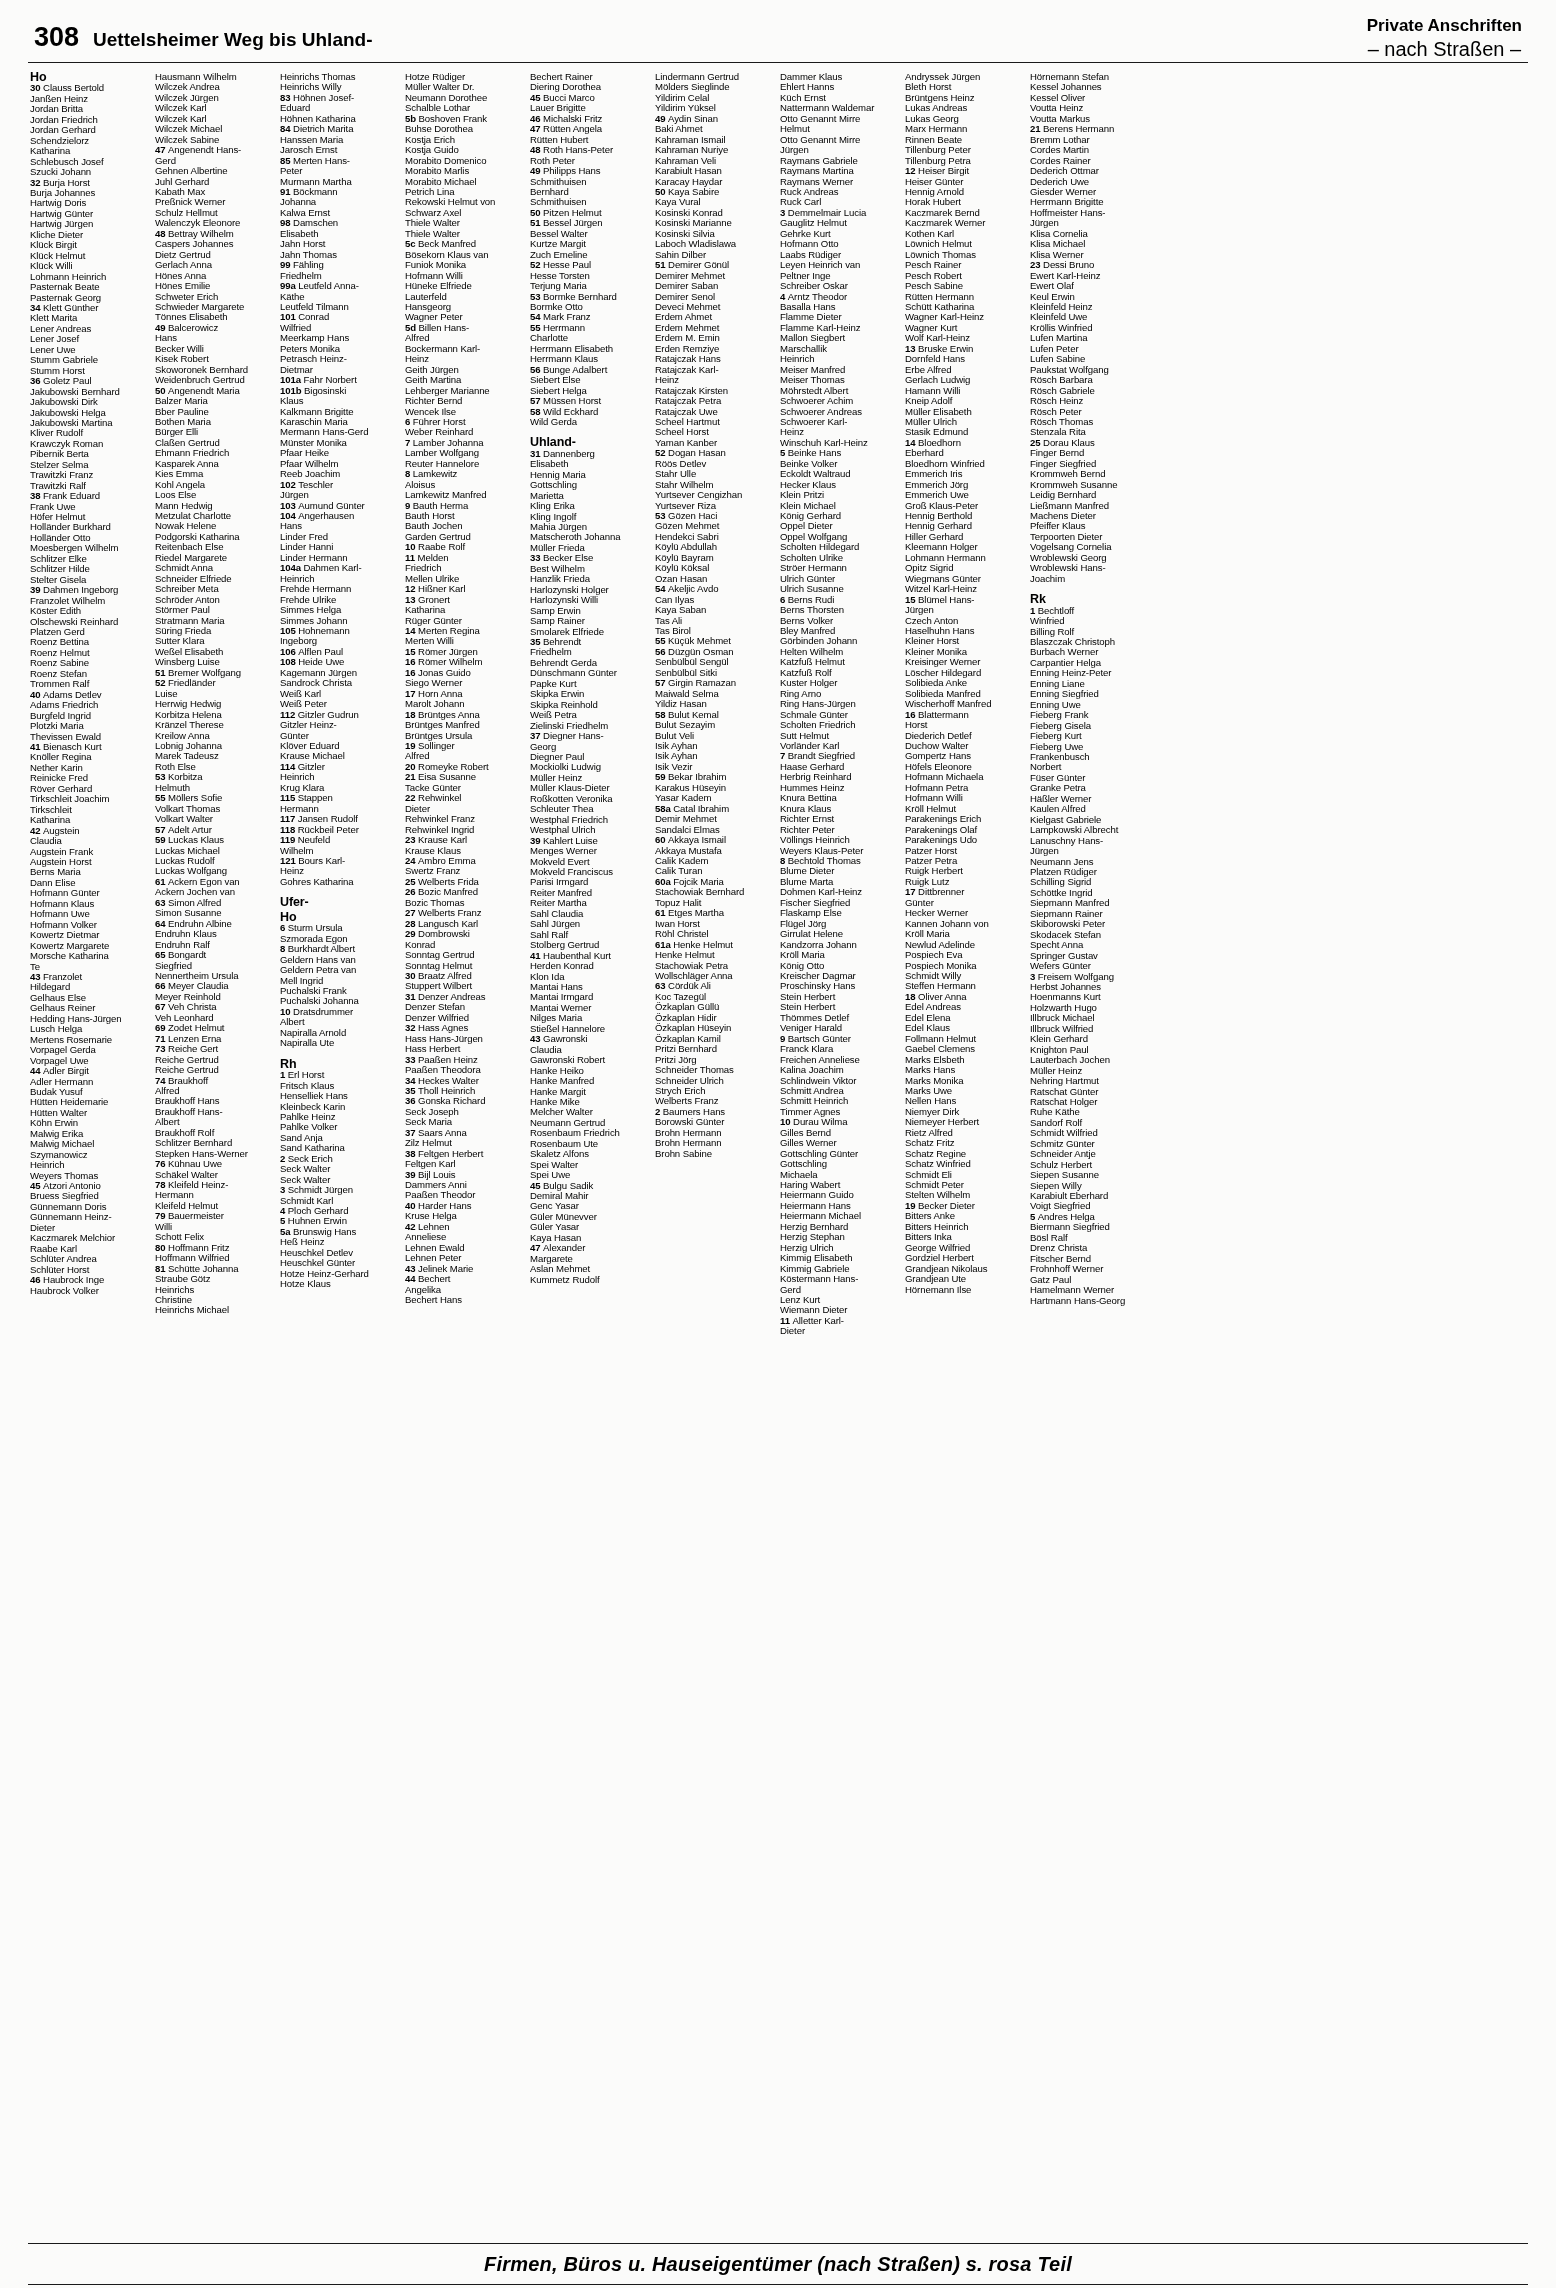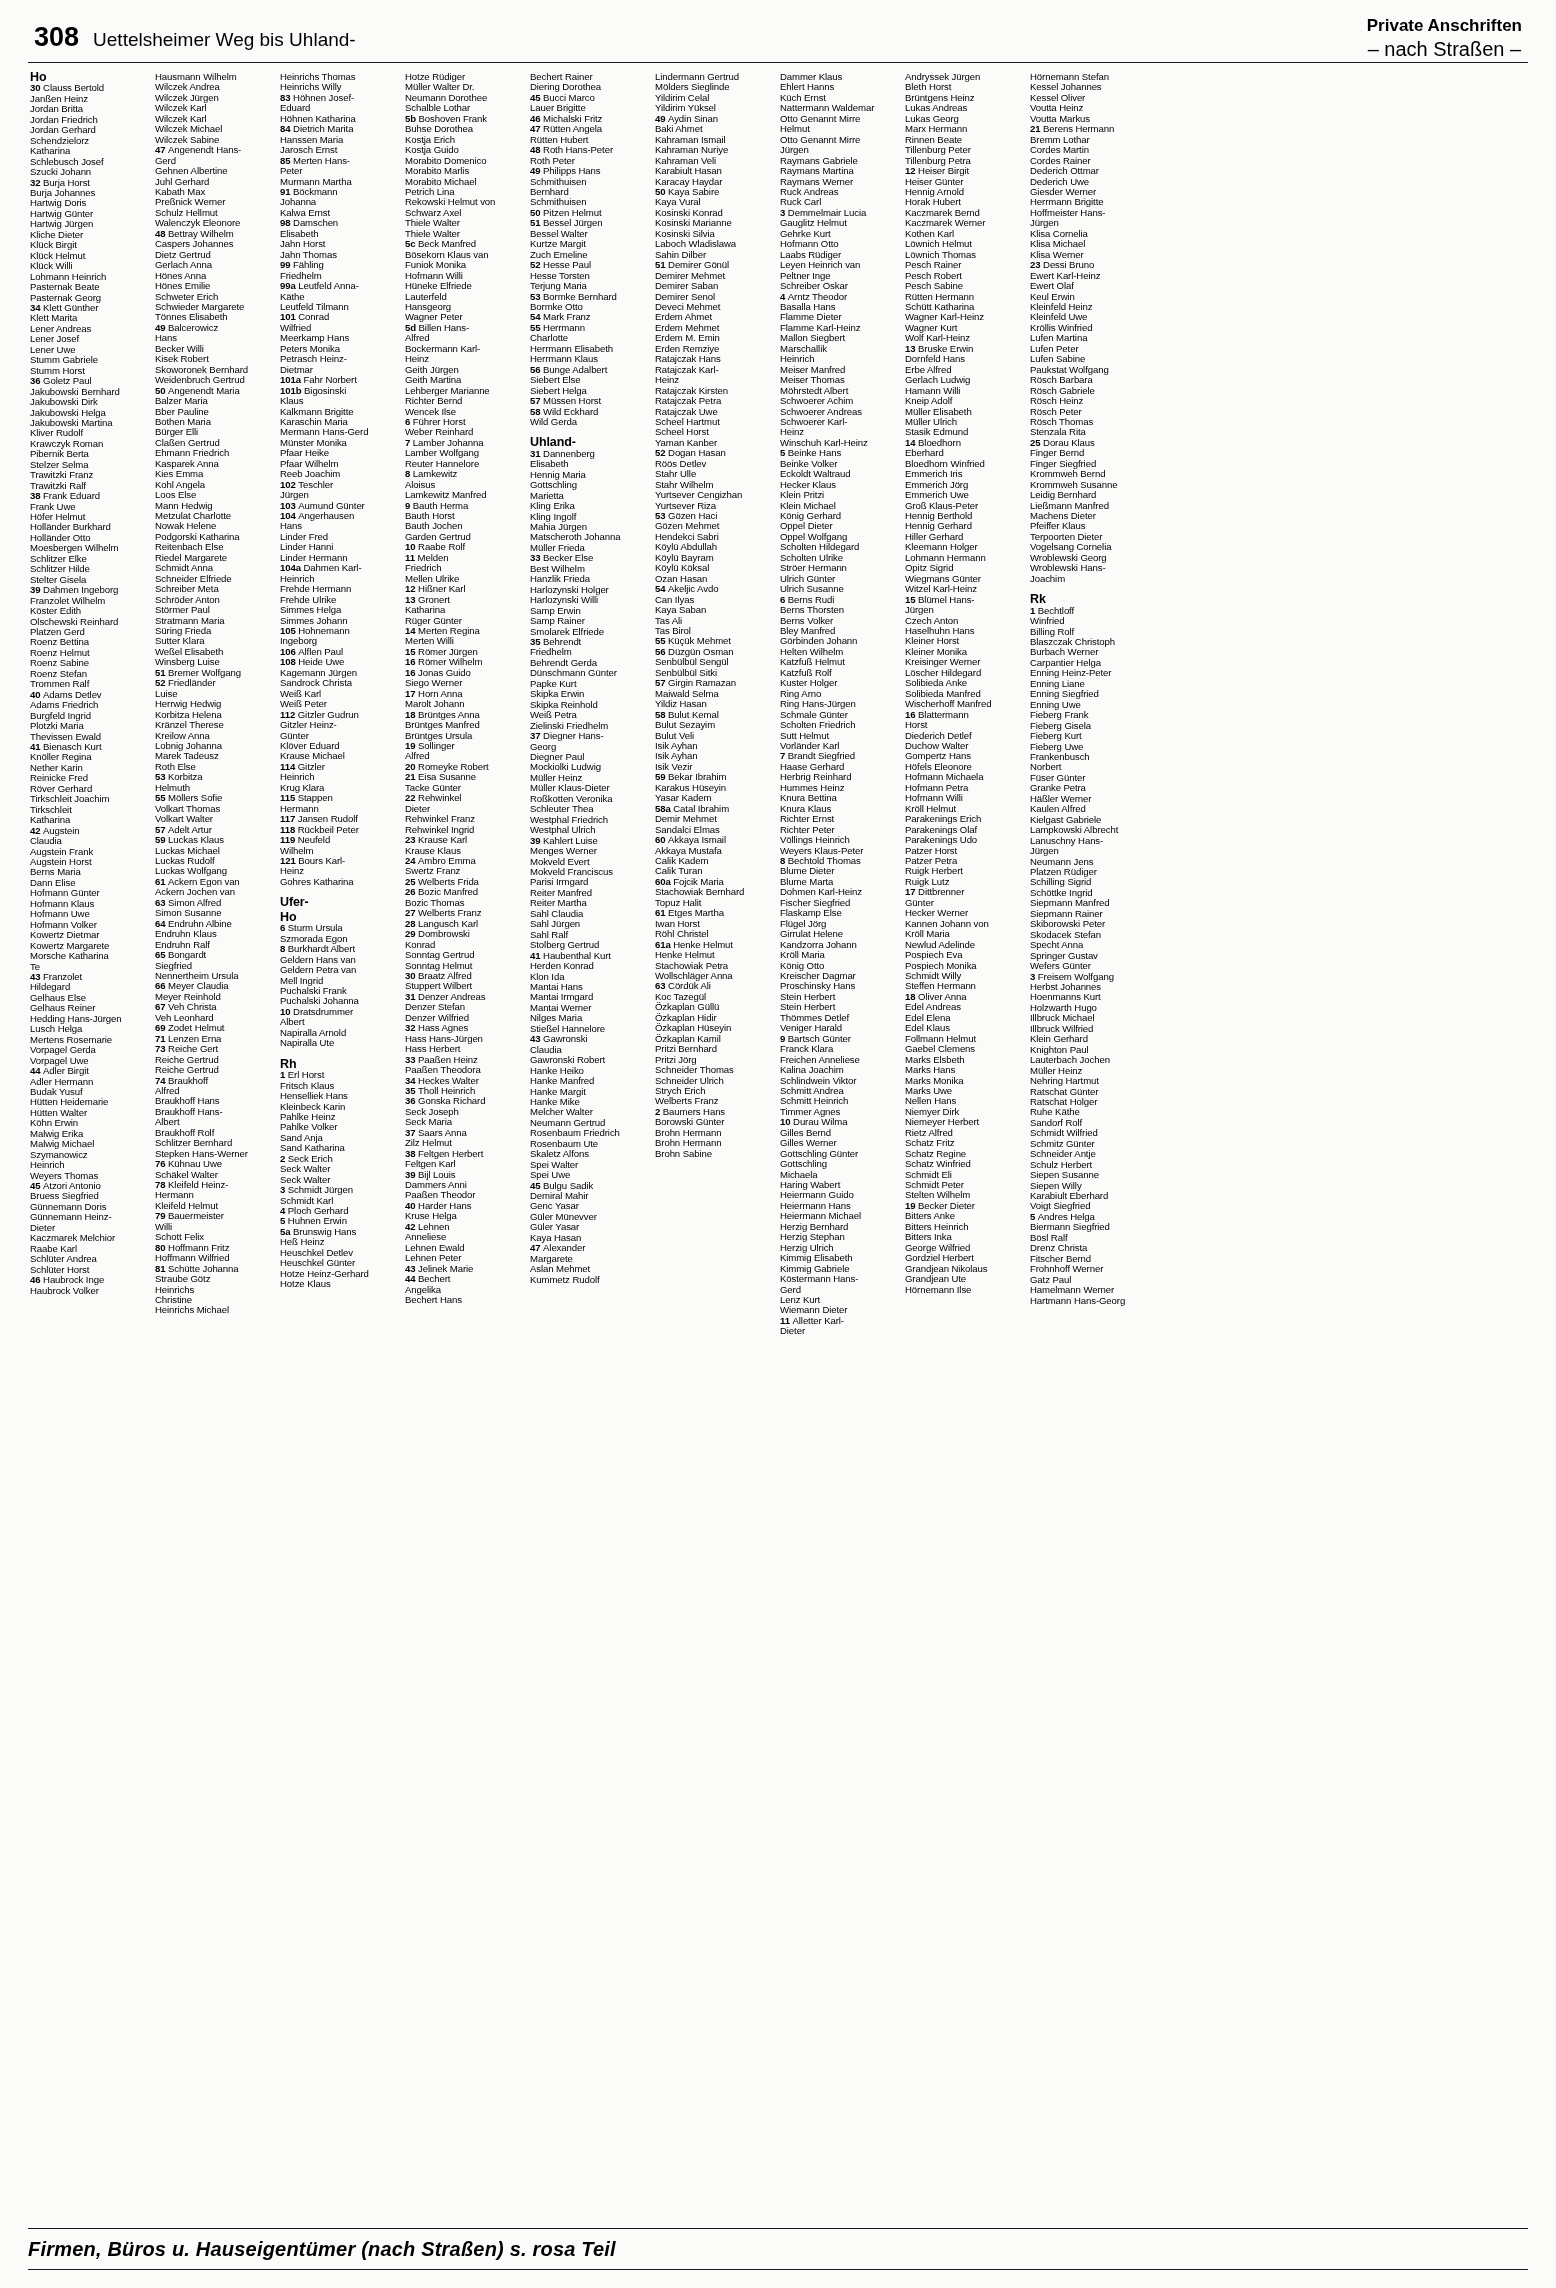--- a/index.html
+++ b/index.html
@@ -33,21 +33,21 @@
     align-items:baseline;
     gap:14px;
   }
   .pageno{
     font-size:27px;
     font-weight:bold;
     letter-spacing:0px;
   }
   .hdr-title{
     font-size:19px;
-    font-weight:normal;
+    font-weight:bold;
   }
   .hdr-right{
     position:absolute;
     right:34px;
     top:16px;
     text-align:center;
     line-height:1.22;
   }
   .hdr-right .l1{font-size:17px;font-weight:bold;}
   .hdr-right .l2{font-size:20px;font-weight:normal;}
@@ -88,22 +88,22 @@
     padding-top:3px;
     padding-bottom:1px;
   }
   .sect.first{padding-top:0;}
   .gap{height:7px;}
   
   .foot{
     position:absolute;
     left:28px;
     right:28px;
-    bottom:18px;
-    text-align:left;
+    bottom:3px;
+    text-align:center;
   }
   .foot-rule-top{
     border-top:1.5px solid #1a1a1a;
     margin-bottom:9px;
   }
   .foot-text{
     font-size:20px;
     font-weight:bold;
     font-style:italic;
     letter-spacing:0.2px;

